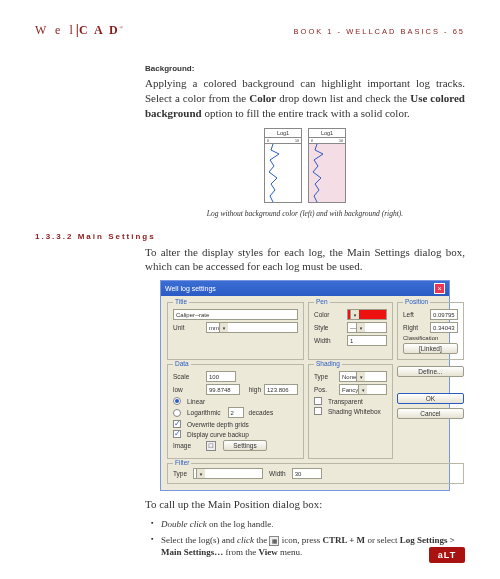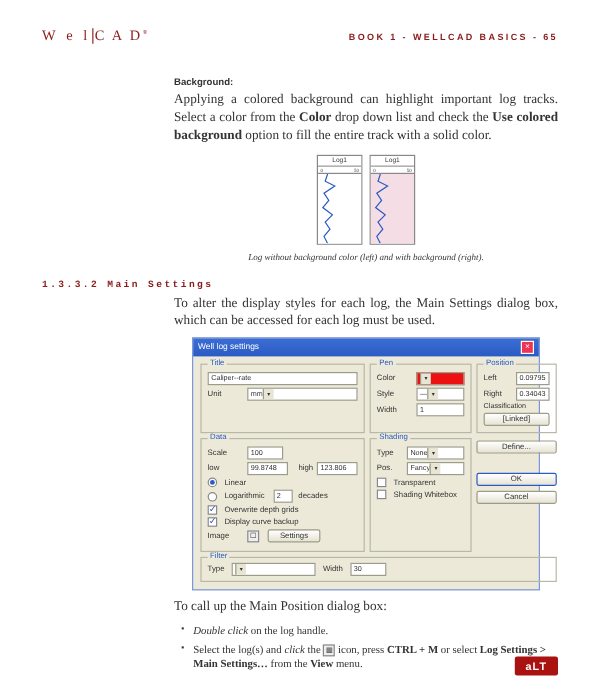--- a/index.html
+++ b/index.html
@@ -9,36 +9,36 @@
     background: #fff;
     font-family: Garamond, 'Times New Roman', serif;
     font-size: 9px;
     color: #333;
     position: relative;
     padding: 22px 35px 30px 35px;
   }
   .header { display: flex; justify-content: space-between; align-items: baseline; margin-bottom: 26px; }
   .logo { font-family: 'Times New Roman', serif; letter-spacing: 3px; color: #8b1a1a; font-size: 12px; font-weight: normal; }
   .logo .bar { color: #8b1a1a; font-weight: bold; letter-spacing: 0; font-size: 14px; }
-  .logo .cad { font-weight: normal; letter-spacing: 2px; }
-  .crumb { color: #8b1a1a; font-size: 7.5px; letter-spacing: 2px; font-weight: bold; font-family: Verdana, sans-serif; }
+  .logo .cad { font-weight: bold; letter-spacing: 2px; }
+  .crumb { color: #8b1a1a; font-size: 7.5px; letter-spacing: 2px; font-weight: normal; font-family: Verdana, sans-serif; }
   .body-col { margin-left: 110px; }
   .bold-label { font-family: Liberation Sans, sans-serif; font-weight: bold; font-size: 8px; margin-bottom: 3px; }
   .para { font-size: 11px; line-height: 1.35; margin-bottom: 6px; text-align: justify; }
   .figure { text-align: center; margin: 6px 0 4px 0; }
   .log-pair { display: inline-flex; gap: 6px; justify-content: center; }
   .log-box { width: 38px; border: 1px solid #888; }
   .log-head { font-family: Verdana, sans-serif; font-size: 5.5px; text-align: center; border-bottom: 1px solid #888; padding: 1px 0; background:#fff; }
   .log-scale { font-size: 4px; display:flex; justify-content:space-between; padding:0 2px; border-bottom:1px solid #888; background:#fff;}
   .log-body { height: 58px; position: relative; overflow:hidden; }
   .log-body.white { background:#fff; }
   .log-body.pink { background:#f4dde4; }
   .log-body svg { position:absolute; top:0; left:0; }
   .caption { text-align: center; font-style: italic; font-size: 7.5px; margin: 6px 0 14px 0; }
-  .section-num { color: #8b1a1a; font-family: Liberation Mono, monospace; font-size: 8px; letter-spacing: 2px; font-weight: bold; margin-bottom: 4px; }
+  .section-num { color: #8b1a1a; font-family: Liberation Sans, sans-serif; font-size: 8px; letter-spacing: 2px; font-weight: bold; margin-bottom: 4px; }
   .dialog-wrap { text-align: center; margin: 6px 0; }
   .dialog {
     display: inline-block; width: 290px; background: #ece9d8; border: 1px solid #7a96df;
     font-family: Tahoma, Verdana, sans-serif; font-size: 6.5px; text-align: left;
   }
   .titlebar { background: linear-gradient(#3b6ed5,#2a5bc4); color:#fff; padding: 2px 4px; display:flex; justify-content:space-between; align-items:center; font-size:7px;}
   .closebox { width:11px; height:11px; background:#e35; color:#fff; text-align:center; line-height:10px; font-size:7px; border:1px solid #fff; }
   .dlg-body { padding: 6px; display: grid; grid-template-columns: 1.3fr 1fr 1fr; gap: 4px; }
   .group { border: 1px solid #b8b8a8; padding: 4px 5px 5px 5px; position: relative; }
   .group-title { position: absolute; top: -5px; left: 5px; background:#ece9d8; padding: 0 2px; color:#2a5bc4; font-size:6.5px; }

